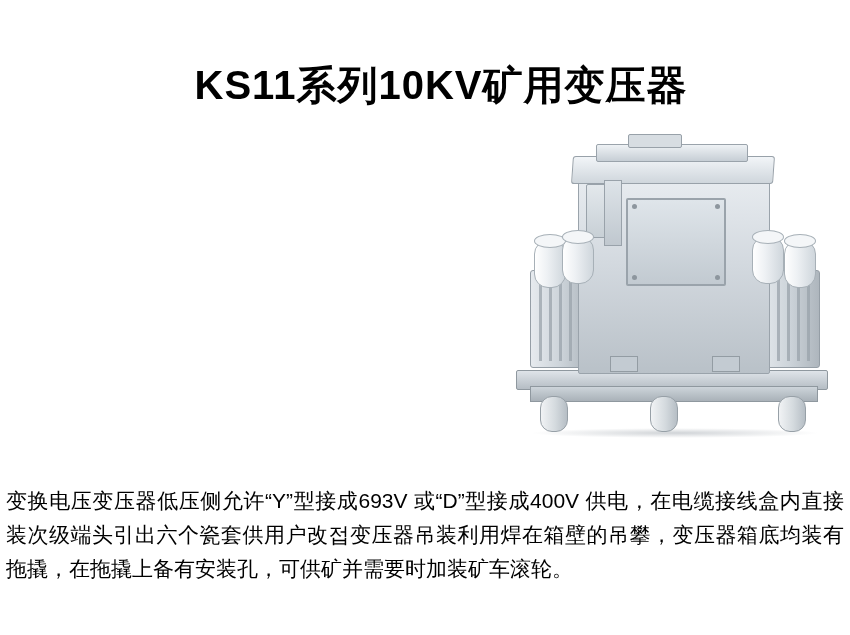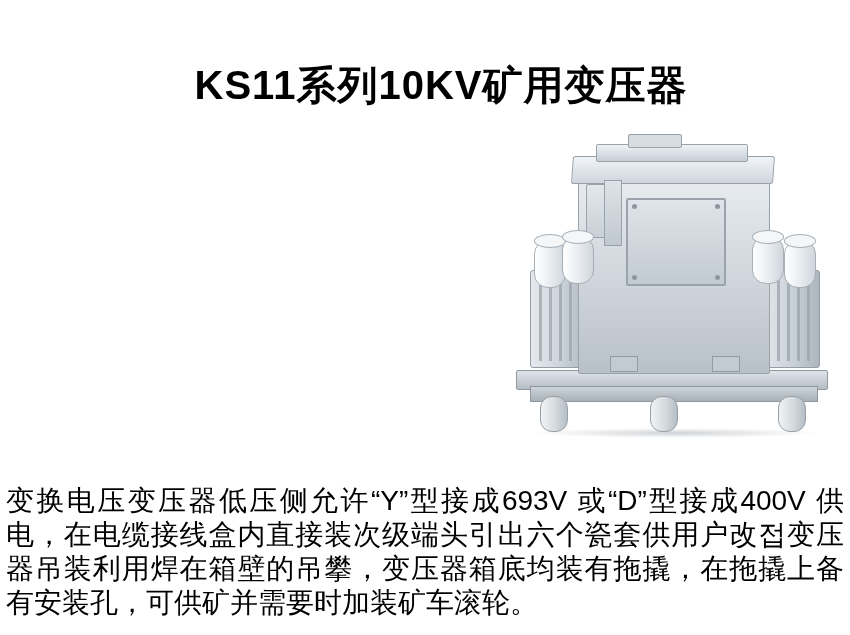--- a/index.html
+++ b/index.html
@@ -48,21 +48,21 @@
     margin: 0;
   }
   .body-col p.indent {
     text-indent: 2em;
   }
   .body-full {
     position: absolute;
     top: 484px;
     left: 6px;
     width: 838px;
-    font-size: 28px;
+    font-size: 21px;
     line-height: 34px;
     color: #000000;
     text-align: justify;
     text-justify: inter-ideograph;
   }
   .body-full p {
     margin: 0;
   }
 
   

